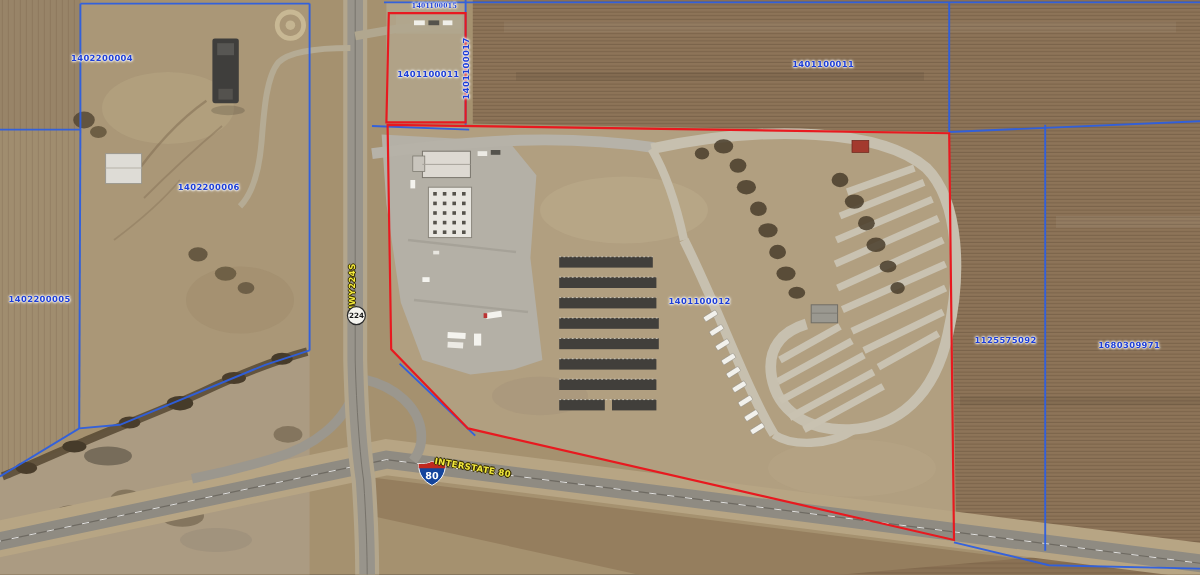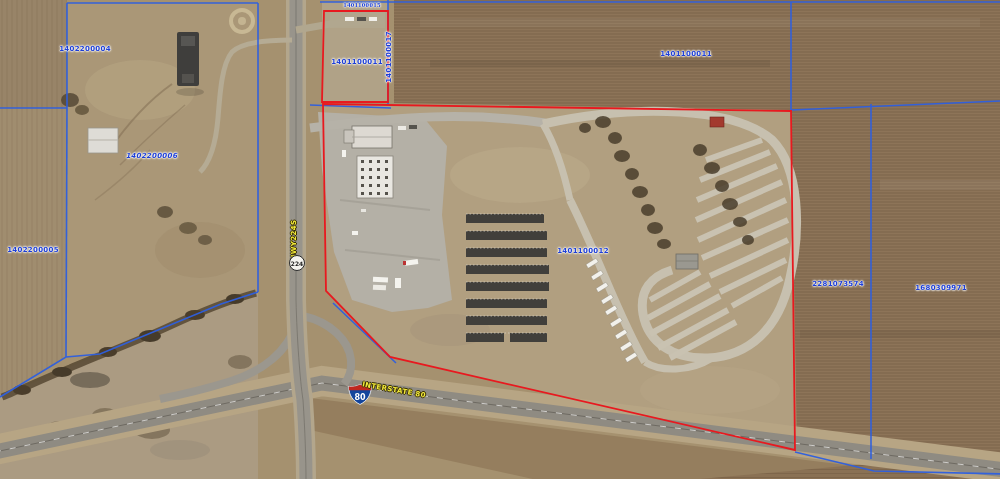--- a/index.html
+++ b/index.html
@@ -313,24 +313,24 @@
     <path d="M 323,104 L 791,111 L 795,450 L 390,357 L 326,291 Z" fill="rgba(0,0,0,0)"></path>
   </g>
 </svg>
 
 <div class="overlay">
       <div class="parcel-label" style="left: 41px; top: 49px; color: rgb(29, 62, 214); margin-left: 44px;">1402200004</div>
       <div class="parcel-label" style="left: 362px; top: 5px; color: rgb(29, 62, 214); font-family: Liberation Serif, serif;">1401100015</div>
       <div class="parcel-label" style="left: 357px; top: 62px; color: rgb(29, 62, 214);">1401100011</div>
       <div class="parcel-label" style="left: 389px; top: 57px; color: rgb(29, 62, 214); transform: translate(-50%, -50%) rotate(-90deg);">1401100017</div>
       <div class="parcel-label" style="left: 686px; top: 54px; color: rgb(29, 62, 214);">1401100011</div>
-      <div class="parcel-label" style="left: 152px; top: 156px; color: rgb(29, 62, 214); font-style: italic;">1402200006</div>
+      <div class="parcel-label" style="left: 174px; top: 156px; color: rgb(29, 62, 214);">1402200006</div>
       <div class="parcel-label" style="left: 33px; top: 250px; color: rgb(29, 62, 214); text-align: right;">1402200005</div>
       <div class="parcel-label" style="left: 583px; top: 251px; color: rgb(29, 62, 214); text-align: center;">1401100012</div>
-      <div class="parcel-label" style="left: 838px; top: 284px; color: rgb(29, 62, 214);">2281073574</div>
+      <div class="parcel-label" style="left: 838px; top: 284px; color: rgb(29, 62, 214);">1125575092</div>
       <div class="parcel-label" style="left: 941px; top: 288px; color: rgb(29, 62, 214);">1680309971</div>
     </div>
 
 <div class="overlay">
   <div class="yellow-label" style="left: 294px; top: 240px; transform: translate(-50%, -50%) rotate(-90deg); color: rgb(242, 233, 59);">HWY224S</div>
 
   <div class="route-circle" style="left:297px;top:263px;">
     <span>224</span>
   </div>
 

